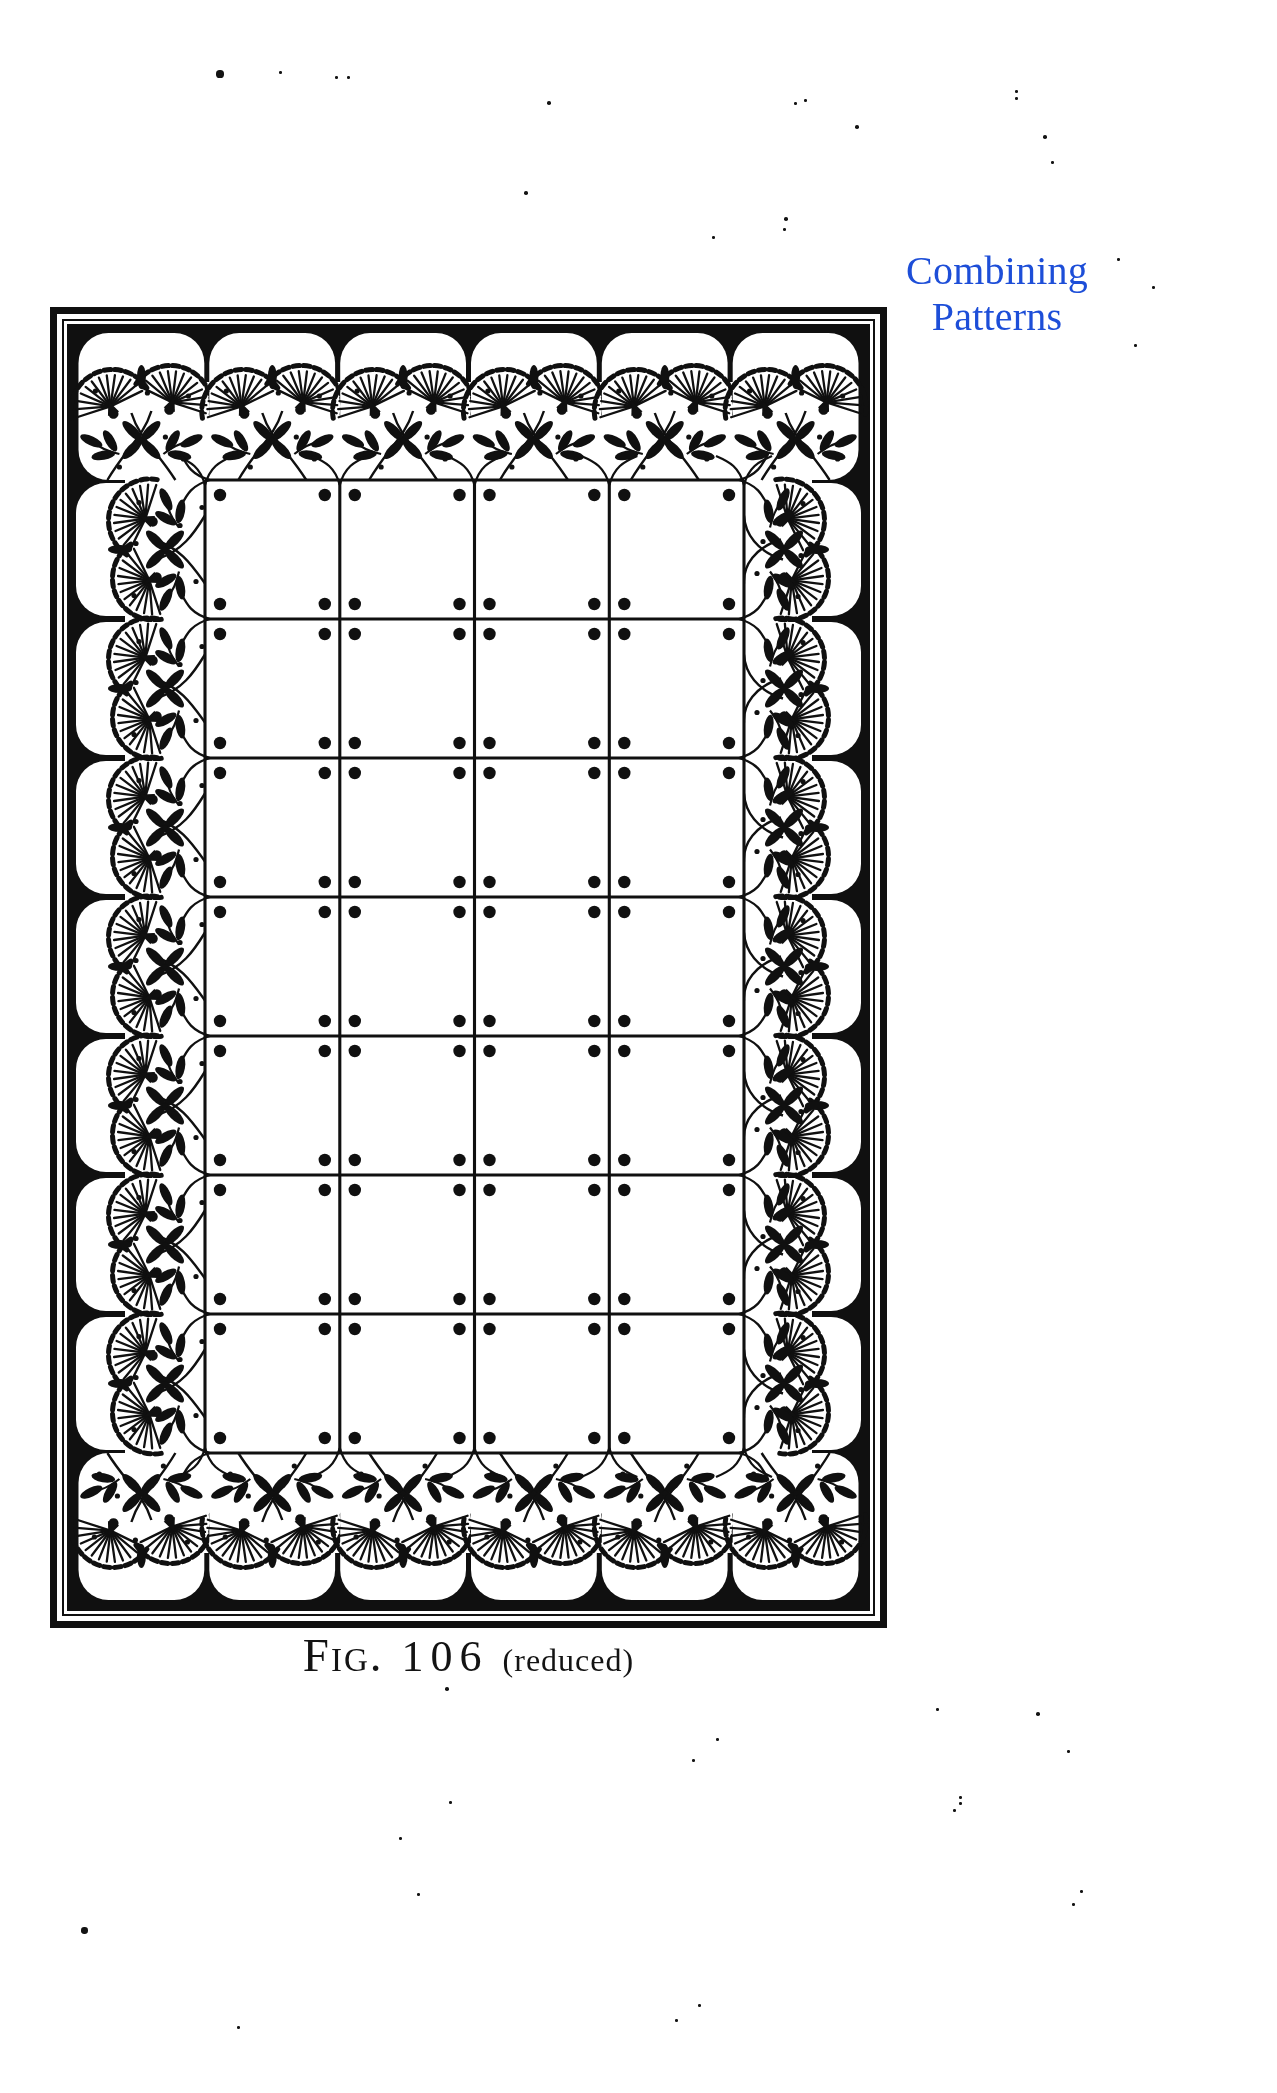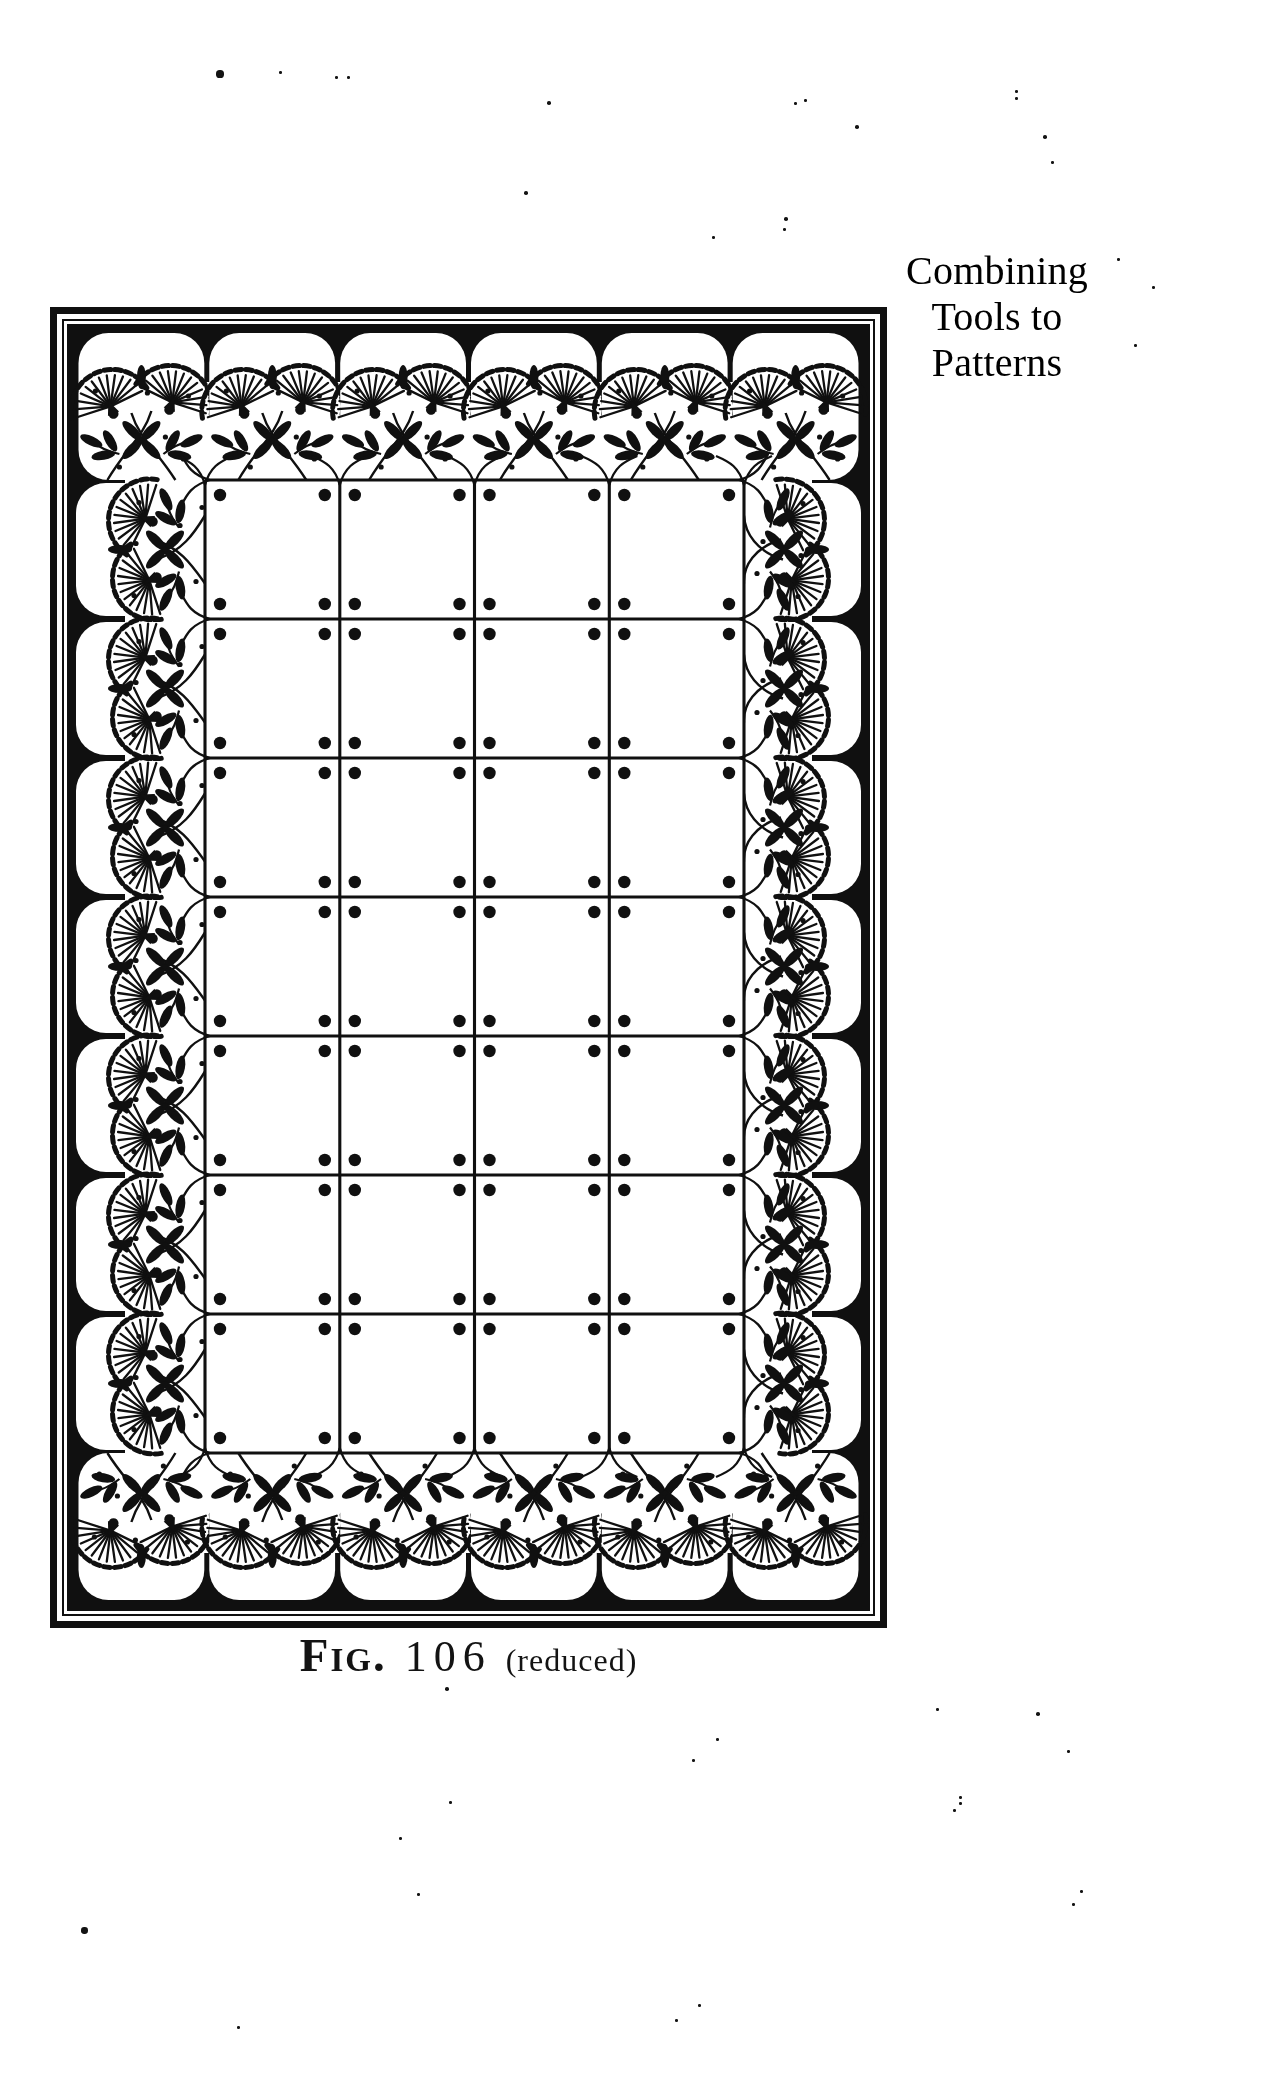--- a/index.html
+++ b/index.html
@@ -1,37 +1,36 @@
 <!DOCTYPE html>
 <html><head>
 <meta charset="utf-8">
 <style>
   html,body{margin:0;padding:0;}
   body{width:1277px;height:2093px;background:#ffffff;position:relative;overflow:hidden;
        font-family:"Liberation Serif", serif;color:#101010;}
   .page{position:absolute;inset:0;background:#ffffff;}
   .margin-note{position:absolute;left:872px;top:248px;width:250px;text-align:center;
-       font-size:40px;line-height:46px;letter-spacing:0.2px;color:#000000;}
+       font-size:40px;line-height:46px;letter-spacing:0.2px;color:#1d4ed8;}
   .plate{position:absolute;left:50px;top:307px;width:837px;height:1321px;margin:0;}
   .plate svg{display:block;}
   .caption{position:absolute;left:50px;top:1628px;width:837px;text-align:center;
        color:#131313;white-space:nowrap;}
-  .cap-label{font-size:47px;font-variant:small-caps;letter-spacing:2px;font-weight:bold;}
+  .cap-label{font-size:47px;font-variant:small-caps;letter-spacing:2px;}
   .cap-number{font-size:44px;letter-spacing:7px;margin-left:18px;}
   .cap-note{font-size:32px;margin-left:14px;letter-spacing:1px;}
   .speck{position:absolute;background:#131313;border-radius:45%;}
 </style>
 </head>
 <body>
 
 <div class="page">
 
   <div class="margin-note">
     <div class="mn-line">Combining</div>
-    <div class="mn-line">Tools to</div>
     <div class="mn-line">Patterns</div>
   </div>
 
   <figure class="plate">
     <svg id="plate-svg" viewBox="0 0 837 1321" width="837" height="1321">
         <rect x="3.5" y="3.5" width="830" height="1314" fill="#ffffff" stroke="#101010" stroke-width="7"></rect>
         <rect x="13" y="13" width="811" height="1295" fill="none" stroke="#101010" stroke-width="2"></rect>
         <g>
           <rect x="17" y="17" width="803" height="58" fill="#101010"></rect>
           <rect x="17" y="1246" width="803" height="58" fill="#101010"></rect>

